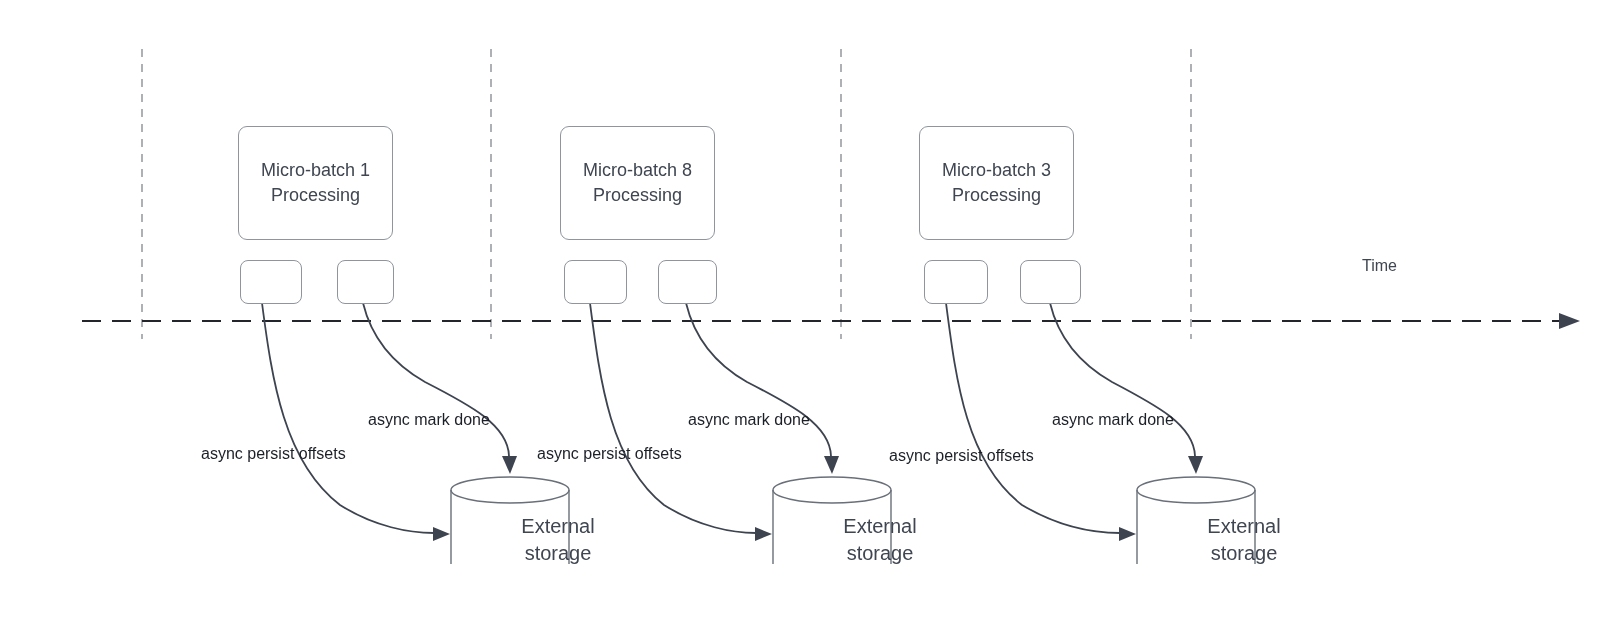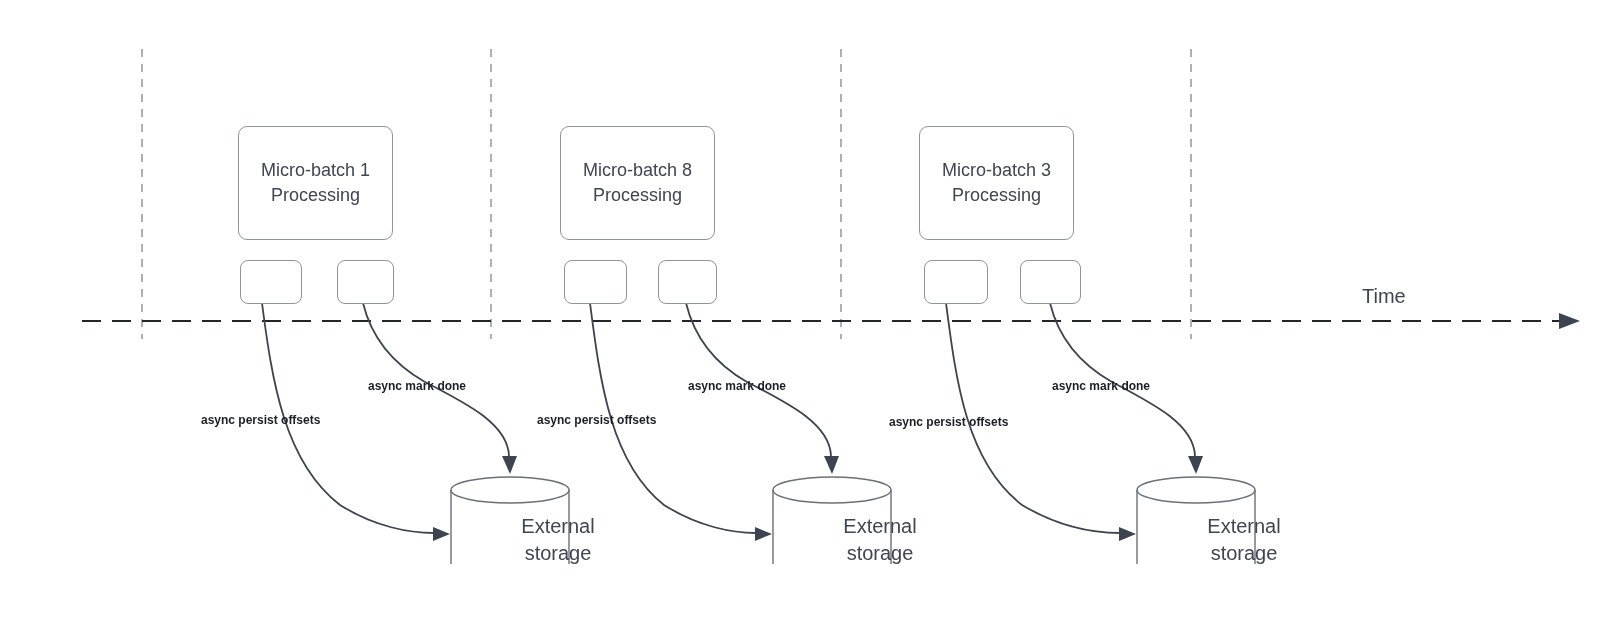--- a/index.html
+++ b/index.html
@@ -65,43 +65,43 @@
   .small-box {
     position: absolute;
     height: 44px;
     box-sizing: border-box;
     border: 1px solid var(--shape-border, #8f959d);
     border-radius: 8px;
     background: #ffffff;
   }
   .bold-label {
     position: absolute;
-    font-size: 12px;
-    font-weight: bold;
+    font-size: 16px;
+    font-weight: normal;
     color: var(--bold-label, #1b1f27);
     white-space: nowrap;
+    margin-top: 32px;
   }
   .store-label {
     position: absolute;
     width: 118px;
     text-align: center;
     font-size: 20px;
     line-height: 27px;
     color: var(--text, #3f4651);
     white-space: pre-line;
     margin-left: 48px;
   }
   .time-label {
     position: absolute;
     left: 1362px;
     top: 257px;
-    font-size: 20px;
+    font-size: 16px;
     color: var(--text, #3f4651);
     white-space: nowrap;
-    margin-top: 28px;
   }
 </style>
 </head>
 <body>
 
 <div class="canvas" style="--ink: #22262c; --curve: #3d4450; --grid: #adb0b5; --shape-border: #8f959d; --cyl-border: #6a707a; --text: #3f4651; --bold-label: #1b1f27;">
 
   <svg class="layer" viewBox="0 0 1600 642">
 
     <line class="grid-line" x1="142" y1="49" x2="142" y2="339"></line>

